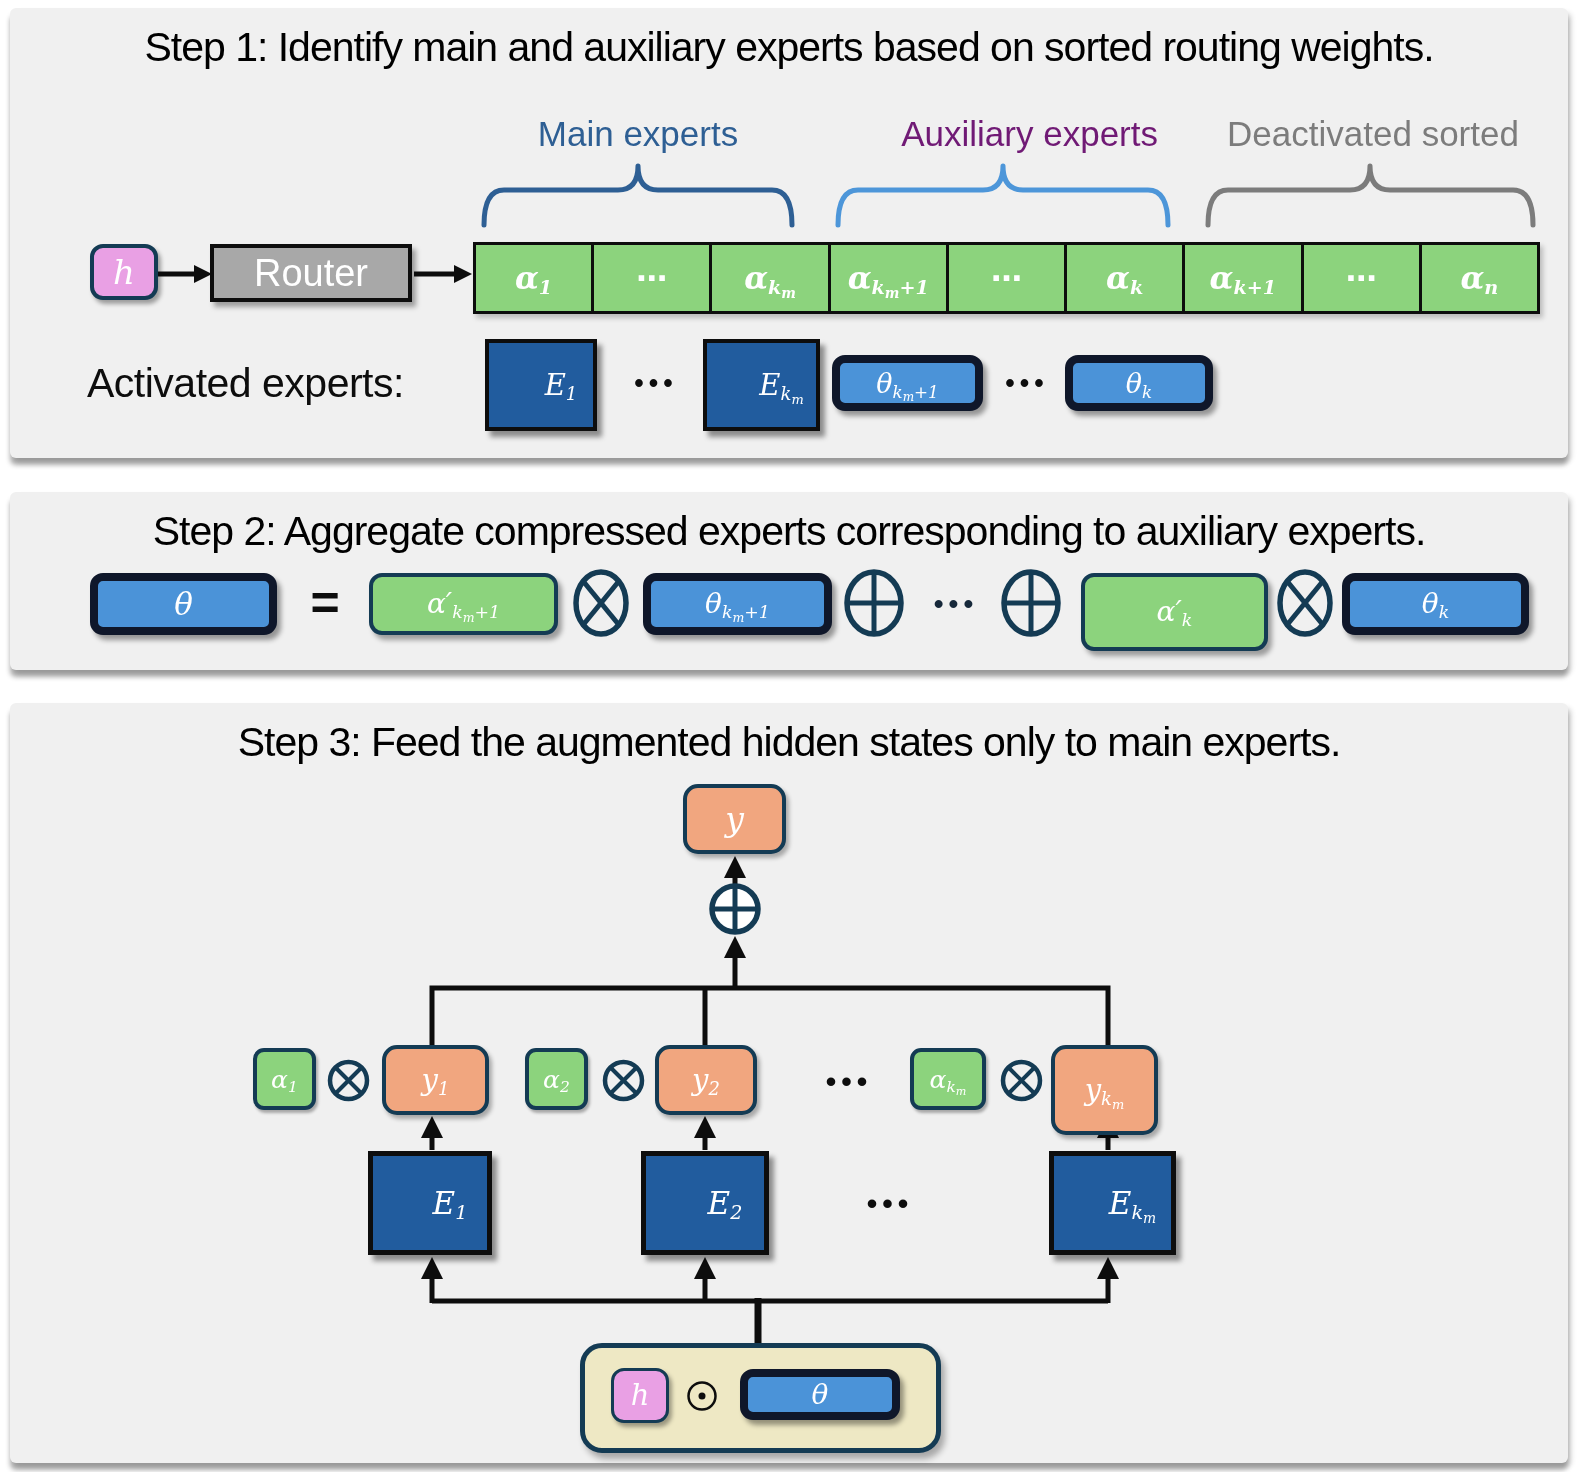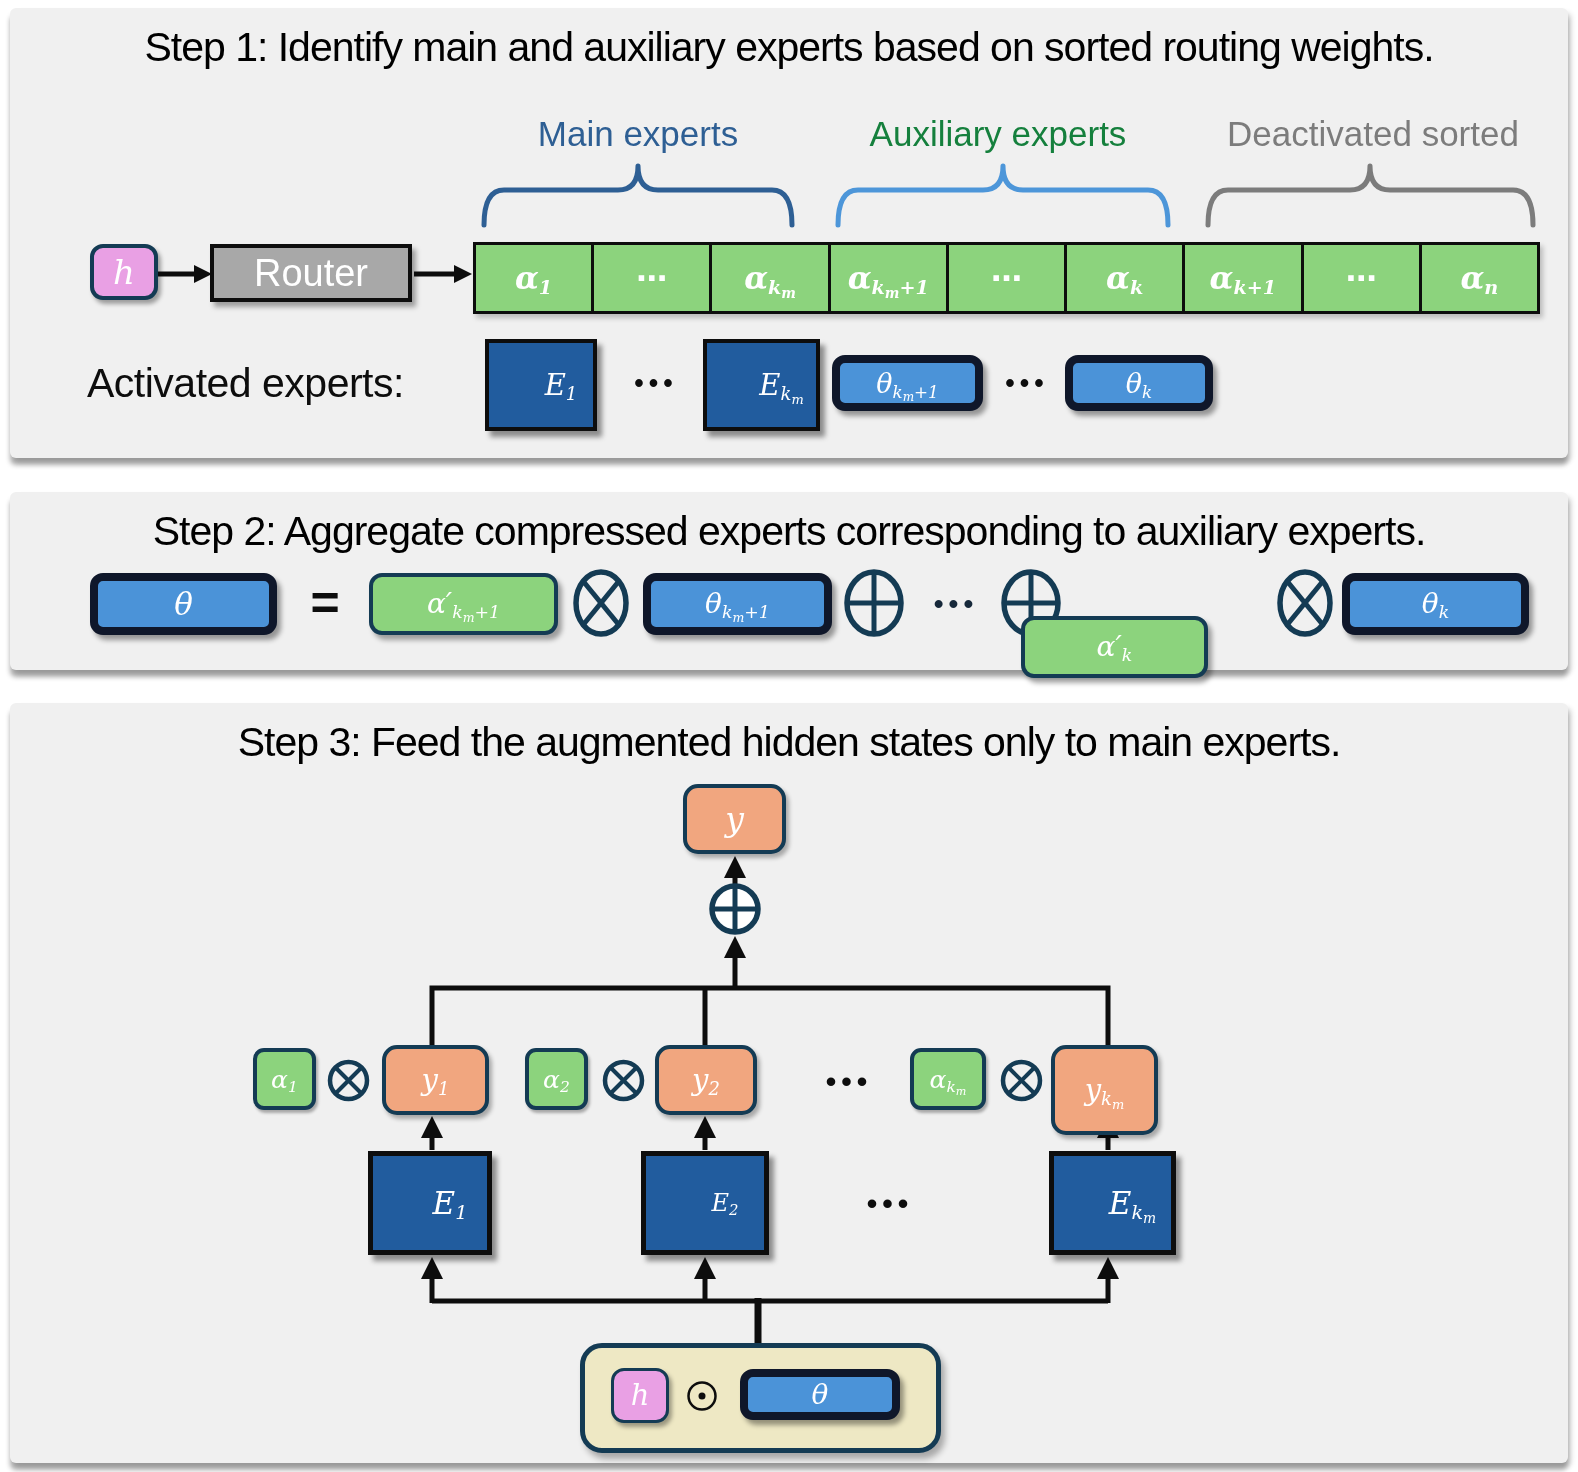--- a/index.html
+++ b/index.html
@@ -13,21 +13,21 @@
   .ptitle{position:absolute;left:0;top:16px;width:100%;text-align:center;white-space:nowrap;
           font-size:41px;letter-spacing:-1px;color:#000000;}
   .abs{position:absolute;}
   
   .math{font-family:"DejaVu Serif","DejaVu Sans",serif;font-style:italic;color:#fff;line-height:1;}
   .ms{font-size:0.62em;position:relative;bottom:-0.30em;letter-spacing:0;}
   .mss{font-size:0.72em;position:relative;bottom:-0.28em;}
   .cbox{display:flex;align-items:center;justify-content:center;box-sizing:border-box;}
   
   .blabel{position:absolute;top:106px;font-size:35px;text-align:center;white-space:nowrap;}
-  .lbl-main{color:#2E5F94;} .lbl-aux{color:#15803d;} .lbl-deact{color:#7C7C7C;}
+  .lbl-main{color:#2E5F94;} .lbl-aux{color:#701a75;text-align:right;} .lbl-deact{color:#7C7C7C;}
   .brace{position:absolute;top:152px;height:68px;}
   .hbox{background:#E9A0E4;border:4px solid #143B54;border-radius:13px;
         box-shadow:3px 4px 4px rgba(0,0,0,0.35);}
   .router{background:#A8A8A8;border:4px solid #0D0D0D;color:#fff;font-size:38px;
           box-shadow:4px 5px 5px rgba(0,0,0,0.35);}
   .wrow{display:flex;border:3px solid #0D0D0D;box-shadow:3px 4px 5px rgba(0,0,0,0.22);}
   .wcell{flex:1;background:#8CD37D;border-right:3px solid #0D0D0D;
          display:flex;align-items:center;justify-content:center;}
   .wcell:last-child{border-right:none;}
   .wcell .math{font-size:31px;font-weight:700;}
@@ -162,21 +162,21 @@
       <line x1="31" y1="4" x2="31" y2="66" stroke="#143B54" stroke-width="5"></line>
       <line x1="4" y1="35" x2="58" y2="35" stroke="#143B54" stroke-width="5"></line>
     </svg>
     <div class="dots" style="left:908px;top:96px;width:76px;font-size:28px;color:#16283A;">•••</div>
     <svg class="abs" style="left:990px;top:76px;" width="62" height="70" viewBox="0 0 62 70">
       <ellipse cx="31" cy="35" rx="27" ry="31" fill="none" stroke="#143B54" stroke-width="5.5"></ellipse>
       <line x1="31" y1="4" x2="31" y2="66" stroke="#143B54" stroke-width="5"></line>
       <line x1="4" y1="35" x2="58" y2="35" stroke="#143B54" stroke-width="5"></line>
     </svg>
 
-    <div class="abs cbox gbox" style="left:1011px;top:81px;width:187px;height:62px;margin-top:43px;">
+    <div class="abs cbox gbox" style="left:1071px;top:81px;width:187px;height:78px;">
       <span class="math" style="font-size:28px;"><span>α′</span><span class="ms"><span>k</span><span class="mss"></span><span></span></span></span>
     </div>
     <svg class="abs" style="left:1266px;top:76px;" width="58" height="70" viewBox="0 0 58 70">
       <ellipse cx="29" cy="35" rx="25" ry="31" fill="none" stroke="#143B54" stroke-width="5.5"></ellipse>
       <line x1="11" y1="13" x2="47" y2="57" stroke="#143B54" stroke-width="5"></line>
       <line x1="47" y1="13" x2="11" y2="57" stroke="#143B54" stroke-width="5"></line>
     </svg>
     <div class="abs cbox thbox" style="left:1332px;top:81px;width:187px;height:62px;">
       <span class="math" style="font-size:28px;"><span>θ</span><span class="ms"><span>k</span><span class="mss"></span><span></span></span></span>
     </div>
@@ -259,21 +259,21 @@
       <line x1="34" y1="9" x2="9" y2="34" stroke="#143B54" stroke-width="4"></line>
     </svg>
     <div class="abs cbox obox" style="left:1041px;top:342px;width:107px;height:90px;">
       <span class="math" style="font-size:29px;"><span>y</span><span class="ms"><span>k</span><span class="mss">m</span><span></span></span></span>
     </div>
 
     <div class="abs cbox ebox" style="left:358px;top:448px;width:124px;height:104px;border-width:5px;">
       <span class="math" style="font-size:31px;"><span>E</span><span class="ms"><span>1</span><span class="mss"></span><span></span></span></span>
     </div>
     <div class="abs cbox ebox" style="left:631px;top:448px;width:128px;height:104px;border-width:5px;">
-      <span class="math" style="font-size:24px;"><span>E</span><span class="ms"><span>2</span><span class="mss"></span><span></span></span></span>
+      <span class="math" style="font-size:31px;"><span>E</span><span class="ms"><span>2</span><span class="mss"></span><span></span></span></span>
     </div>
     <div class="dots" style="left:830px;top:484px;width:100px;font-size:30px;">•••</div>
     <div class="abs cbox ebox" style="left:1039px;top:448px;width:127px;height:104px;border-width:5px;">
       <span class="math" style="font-size:31px;"><span>E</span><span class="ms"><span>k</span><span class="mss">m</span><span></span></span></span>
     </div>
 
     <div class="abs agbox" style="left:570px;top:640px;width:351px;height:100px;">
       <div class="abs cbox hbox" style="left:26px;top:20px;width:58px;height:55px;border-width:3.5px;">
         <span class="math" style="font-size:29px;"><span>h</span><span class="ms"><span></span><span class="mss"></span><span></span></span></span>
       </div>

